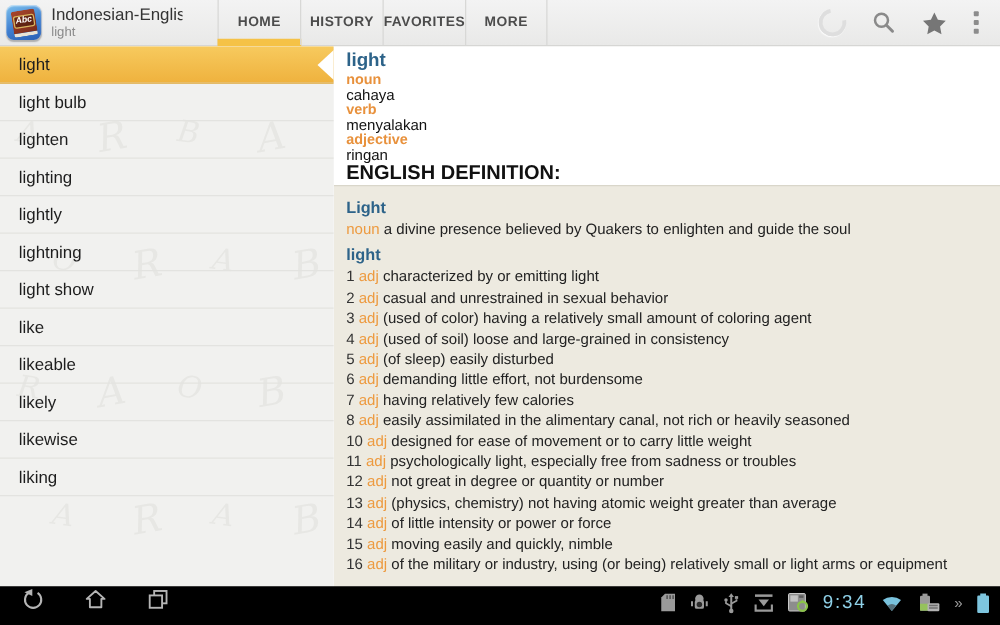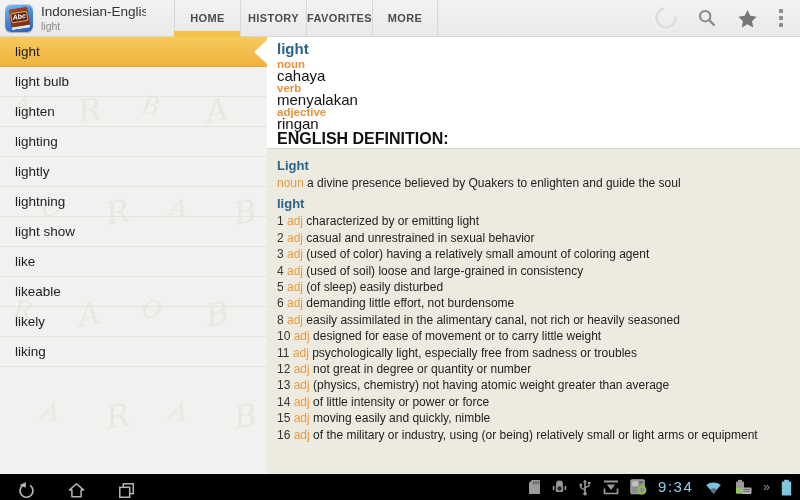--- a/index.html
+++ b/index.html
@@ -83,37 +83,37 @@
     content:""; position:absolute; right:0; top:3px; width:0; height:0;
     border-top:12px solid rgba(0,0,0,0);
     border-bottom:12px solid rgba(0,0,0,0);
     border-right:13px solid #fff;
   }
 
   .content { flex:1; background:#fff; display:flex; flex-direction:column; overflow:hidden; }
   .entry-head { padding:2px 10px 2px; }
   .headword { font-size:15px; font-weight:bold; color:#2d6389; line-height:19px; }
   .pos  { font-size:11.5px; font-weight:bold; color:#e8913c; line-height:12px; }
-  .gloss{ font-size:15px; color:#111; line-height:12px; }
+  .gloss{ font-size:12px; color:#111; line-height:12px; }
   .eng-label { font-size:16px; font-weight:bold; color:#111; line-height:14px; margin-top:2px; }
 
   .english-box {
     flex:1; background:#edeae0; border-top:1px solid #d9d6ca;
     padding:4px 10px; overflow:hidden;
   }
   .section-head { font-size:13px; font-weight:bold; color:#2d6389; line-height:17px; margin-top:4px; margin-bottom:1px; }
   .sense-line { font-size:12px; color:#222; line-height:16.4px; white-space:nowrap; }
   .sense-num { color:#333; }
   .sense-pos { color:#ed9a3f; }
   .sense-text { color:#222; }
 
   
   .system-bar {
-    position:absolute; left:0; right:0; bottom:0; height:26px; background:#000;
-    display:flex; align-items:flex-end; z-index:5;
+    position:absolute; left:0; right:0; bottom:0; height:31px; background:#000;
+    display:flex; align-items:flex-start; z-index:5;
   }
   .nav-buttons { display:flex; align-items:center; padding-left:16px; }
   .nav-btn { width:20px; height:20px; margin-right:30px; display:flex; align-items:center; justify-content:center; }
   .status { margin-left:auto; display:flex; align-items:center; padding-right:8px; }
   .status > * { margin-left:11px; display:flex; align-items:center; }
   .clock { font-size:15px; color:#8fd1e8; letter-spacing:1.5px; line-height:26px; }
   .chevron { color:#9a9a9a; font-size:12px; line-height:26px; }
 </style>
 </head>
 <body>
@@ -187,20 +187,21 @@
           <div class="word-item selected">light</div>
           <div class="word-item">light bulb</div>
           <div class="word-item">lighten</div>
           <div class="word-item">lighting</div>
           <div class="word-item">lightly</div>
           <div class="word-item">lightning</div>
           <div class="word-item">light show</div>
           <div class="word-item">like</div>
           <div class="word-item">likeable</div>
           <div class="word-item">likely</div>
+          <div class="word-item">likewise</div>
           <div class="word-item">liking</div>
         </div>
     </aside>
 
     <main class="content">
       <div class="entry-head">
         <div class="headword">light</div>
         <div id="translations">
             <div class="pos">noun</div>
             <div class="gloss">cahaya</div>
@@ -214,20 +215,21 @@
       <div class="english-box" id="english-box">
           <div class="section-head">Light</div>
           <div class="sense-line"><span class="sense-pos">noun</span><span class="sense-text"> a divine presence believed by Quakers to enlighten and guide the soul</span></div>
           <div class="section-head">light</div>
           <div class="sense-line"><span class="sense-num">1 </span><span class="sense-pos">adj</span><span class="sense-text"> characterized by or emitting light</span></div>
           <div class="sense-line"><span class="sense-num">2 </span><span class="sense-pos">adj</span><span class="sense-text"> casual and unrestrained in sexual behavior</span></div>
           <div class="sense-line"><span class="sense-num">3 </span><span class="sense-pos">adj</span><span class="sense-text"> (used of color) having a relatively small amount of coloring agent</span></div>
           <div class="sense-line"><span class="sense-num">4 </span><span class="sense-pos">adj</span><span class="sense-text"> (used of soil) loose and large-grained in consistency</span></div>
           <div class="sense-line"><span class="sense-num">5 </span><span class="sense-pos">adj</span><span class="sense-text"> (of sleep) easily disturbed</span></div>
           <div class="sense-line"><span class="sense-num">6 </span><span class="sense-pos">adj</span><span class="sense-text"> demanding little effort, not burdensome</span></div>
+          <div class="sense-line"><span class="sense-num">7 </span><span class="sense-pos">adj</span><span class="sense-text"> having relatively few calories</span></div>
           <div class="sense-line"><span class="sense-num">8 </span><span class="sense-pos">adj</span><span class="sense-text"> easily assimilated in the alimentary canal, not rich or heavily seasoned</span></div>
           <div class="sense-line"><span class="sense-num">10 </span><span class="sense-pos">adj</span><span class="sense-text"> designed for ease of movement or to carry little weight</span></div>
           <div class="sense-line"><span class="sense-num">11 </span><span class="sense-pos">adj</span><span class="sense-text"> psychologically light, especially free from sadness or troubles</span></div>
           <div class="sense-line"><span class="sense-num">12 </span><span class="sense-pos">adj</span><span class="sense-text"> not great in degree or quantity or number</span></div>
           <div class="sense-line"><span class="sense-num">13 </span><span class="sense-pos">adj</span><span class="sense-text"> (physics, chemistry) not having atomic weight greater than average</span></div>
           <div class="sense-line"><span class="sense-num">14 </span><span class="sense-pos">adj</span><span class="sense-text"> of little intensity or power or force</span></div>
           <div class="sense-line"><span class="sense-num">15 </span><span class="sense-pos">adj</span><span class="sense-text"> moving easily and quickly, nimble</span></div>
           <div class="sense-line"><span class="sense-num">16 </span><span class="sense-pos">adj</span><span class="sense-text"> of the military or industry, using (or being) relatively small or light arms or equipment</span></div>
         </div>
     </main>

